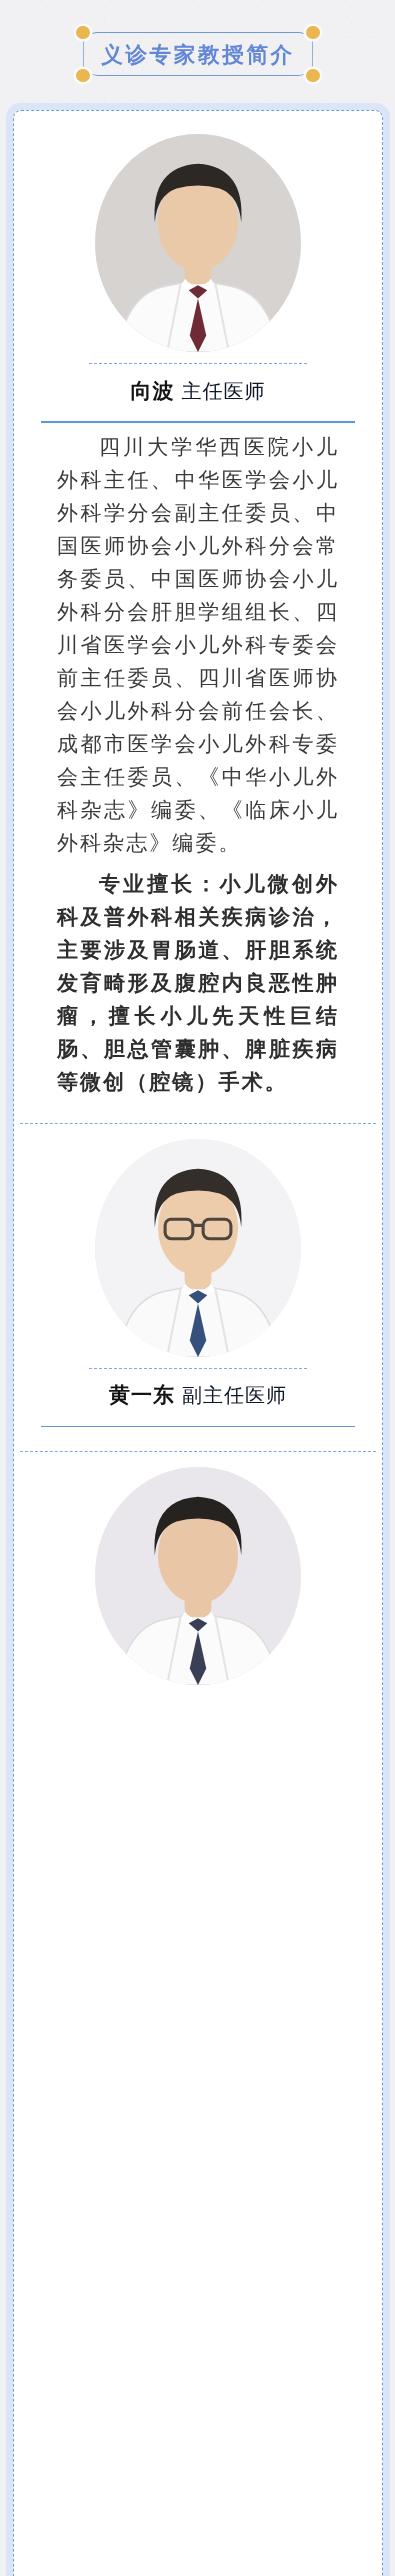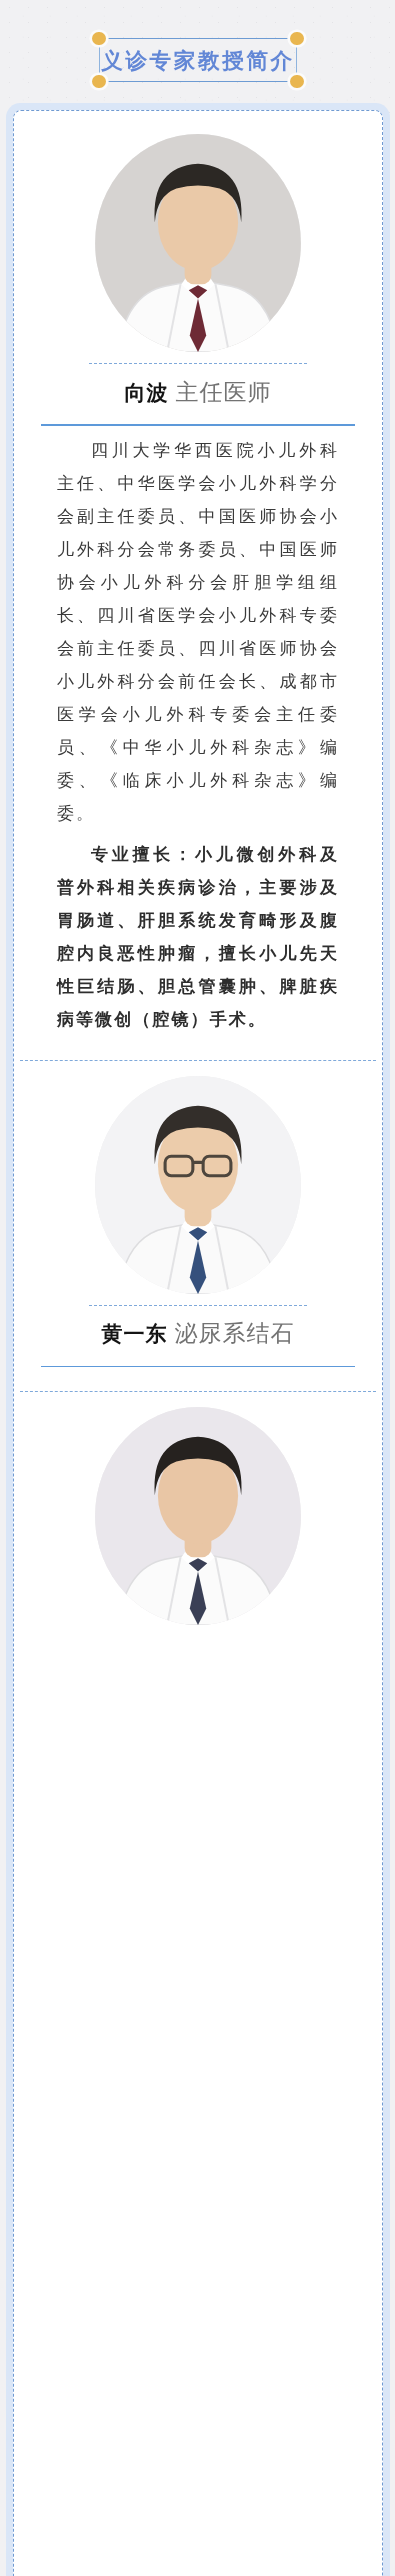--- a/index.html
+++ b/index.html
@@ -8,23 +8,23 @@
     font-family:"DejaVu Sans","Liberation Sans",sans-serif;
     background-color:#f1f1f3;
     background-image:
       radial-gradient(#e3e3e6 0.5px, transparent 0.7px),
       radial-gradient(#e9e9ec 0.5px, transparent 0.7px);
     background-size:19px 15px,27px 21px;
     background-position:0 0,9.8px 5.7px;
   }
   .header{height:103px;position:relative;}
   .title-frame{
-    width:198px;height:42px;margin:0 auto;position:relative;top:38px;
+    width:230px;height:42px;margin:0 auto;position:relative;top:32px;
     border-top:1px solid #6d9bd3;border-bottom:1px solid #6d9bd3;
-    display:flex;align-items:center;justify-content:center;
+    display:flex;align-items:center;justify-content:center;border-radius:15px;
   }
   .vline{position:absolute;width:1px;top:5.2px;bottom:5.2px;background:#8fb4de;}
   .vline.left{left:0;}
   .vline.right{right:0;}
   .dot{
     position:absolute;width:13.4px;height:13.4px;border-radius:50%;
     background:#e9b64f;box-shadow:0 0 0 2.6px #fbfbfb;
   }
   .dot.tl{left:-6.7px;top:-7.2px;} .dot.tr{right:-6.7px;top:-7.2px;}
   .dot.bl{left:-6.7px;bottom:-7.2px;} .dot.br{right:-6.7px;bottom:-7.2px;}
@@ -48,24 +48,24 @@
     background:#eee;
   }
   .photo svg{display:block;width:100%;height:100%;}
   .name-dash{
     width:218px;margin:11.3px auto 0;border-top:1.5px dashed #7fa9da;height:0;
   }
   .doc-name{
     margin:12.4px 0 0;text-align:center;font-size:21px;font-weight:bold;color:#141414;
     letter-spacing:1px;
   }
-  .doc-name .role{font-weight:normal;font-size:23px;color:#737373;margin-left:7.2px;}
+  .doc-name .role{font-weight:normal;font-size:20px;color:#0f172a;margin-left:7.2px;}
   .rule{height:1.5px;background:#5d99da;margin:16.5px 0 8.2px;}
   p.bio{
-    font-size:17px;line-height:33px;letter-spacing:2.1px;color:#3a3a3a;
+    font-size:21px;line-height:33px;letter-spacing:2.1px;color:#3a3a3a;
     text-align:justify;text-justify:inter-ideograph;text-indent:2em;
     margin:8.2px 15.5px;
   }
   p.specialty{font-weight:bold;color:#2e2e2e;}
   .separator{border-top:1.5px dashed #7fa9da;margin:24px -21.6px 14.4px;height:0;}
 </style>
 </head>
 <body>
 
 <div class="page">
@@ -128,21 +128,21 @@
               <rect x="105" y="78" width="27" height="19" rx="6" fill="none" stroke="#4e463d" stroke-width="3"></rect>
               <line x1="95" y1="84" x2="105" y2="84" stroke="#4e463d" stroke-width="3"></line>
             </g>
             <path d="M100 160 L91 152 L100 147 L109 152 Z" fill="#35507c"></path>
             <path d="M100 160 L92 196 L100 212 L108 196 Z" fill="#35507c"></path>
             <path d="M83 146 L70 212" stroke="#e3e3e5" stroke-width="2" fill="none"></path>
             <path d="M117 146 L130 212" stroke="#e3e3e5" stroke-width="2" fill="none"></path>
           </svg>
         </div>
         <div class="name-dash"></div>
-        <h2 class="doc-name"><span class="nm">黄一东</span><span class="role">泌尿系结石</span></h2>
+        <h2 class="doc-name"><span class="nm">黄一东</span><span class="role">副主任医师</span></h2>
         <div class="rule"></div>
       </section>
 
       <div class="separator"></div>
 
       <section class="doctor">
         <div class="photo">
           <svg viewBox="0 0 200 212">
             <rect width="200" height="212" fill="#eae7ec"></rect>
             <path d="M22 212 Q30 156 68 148 L100 142 L132 148 Q170 156 178 212 Z" stroke="#dddddf" stroke-width="1.5" fill="#fbfbfb"></path>

